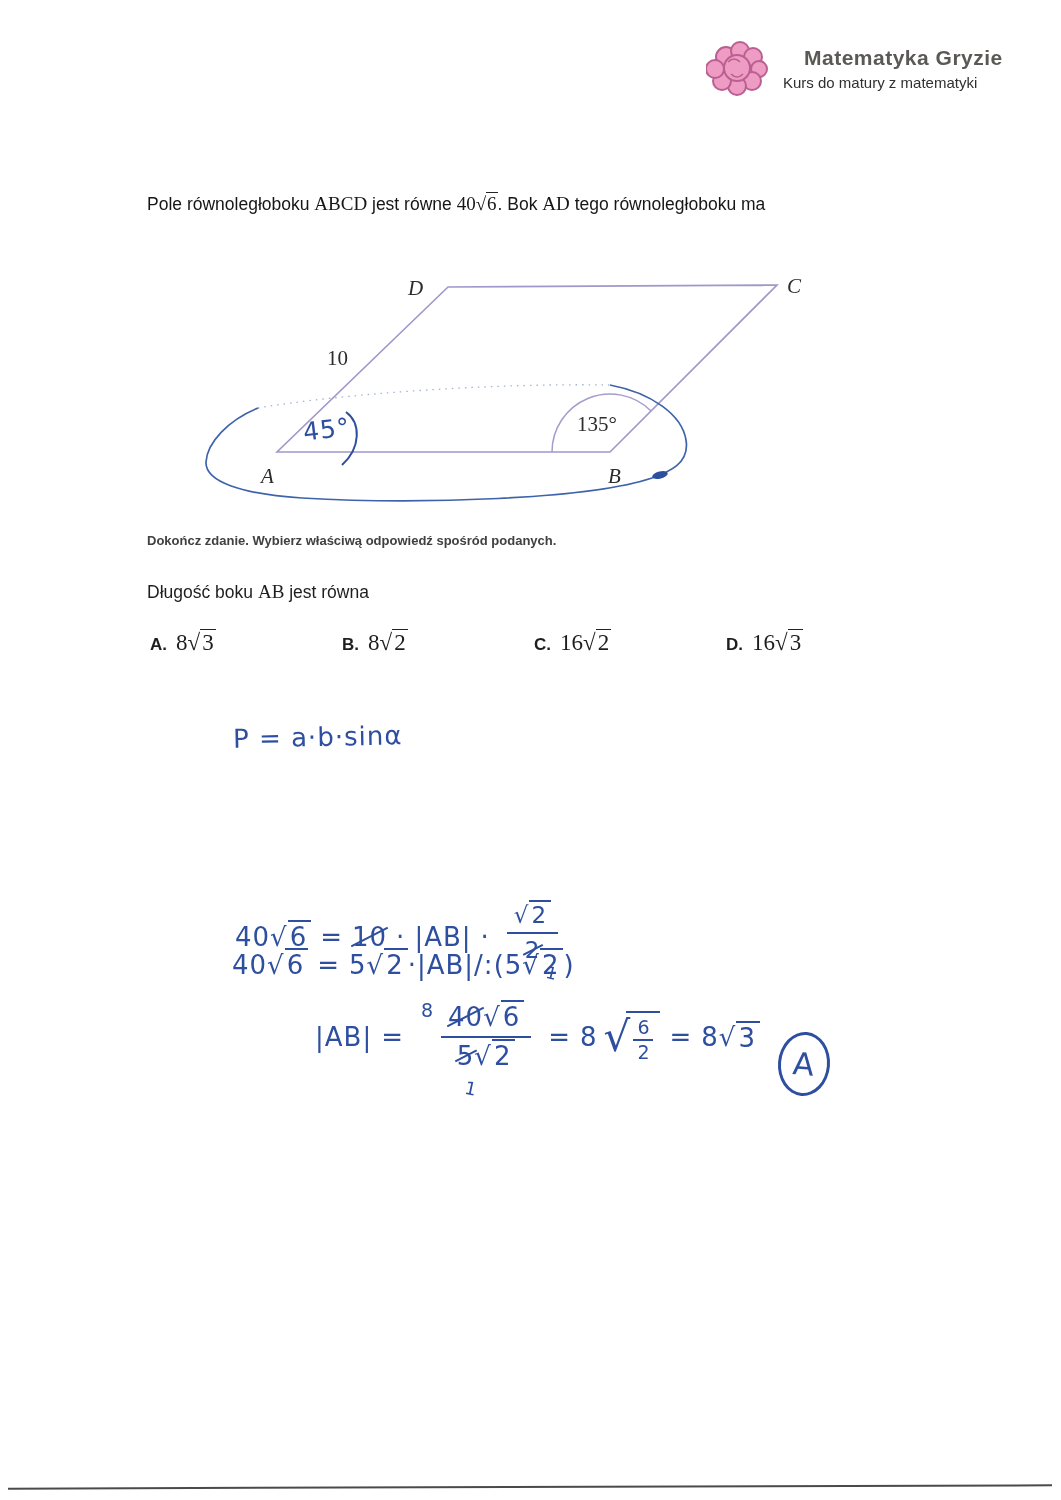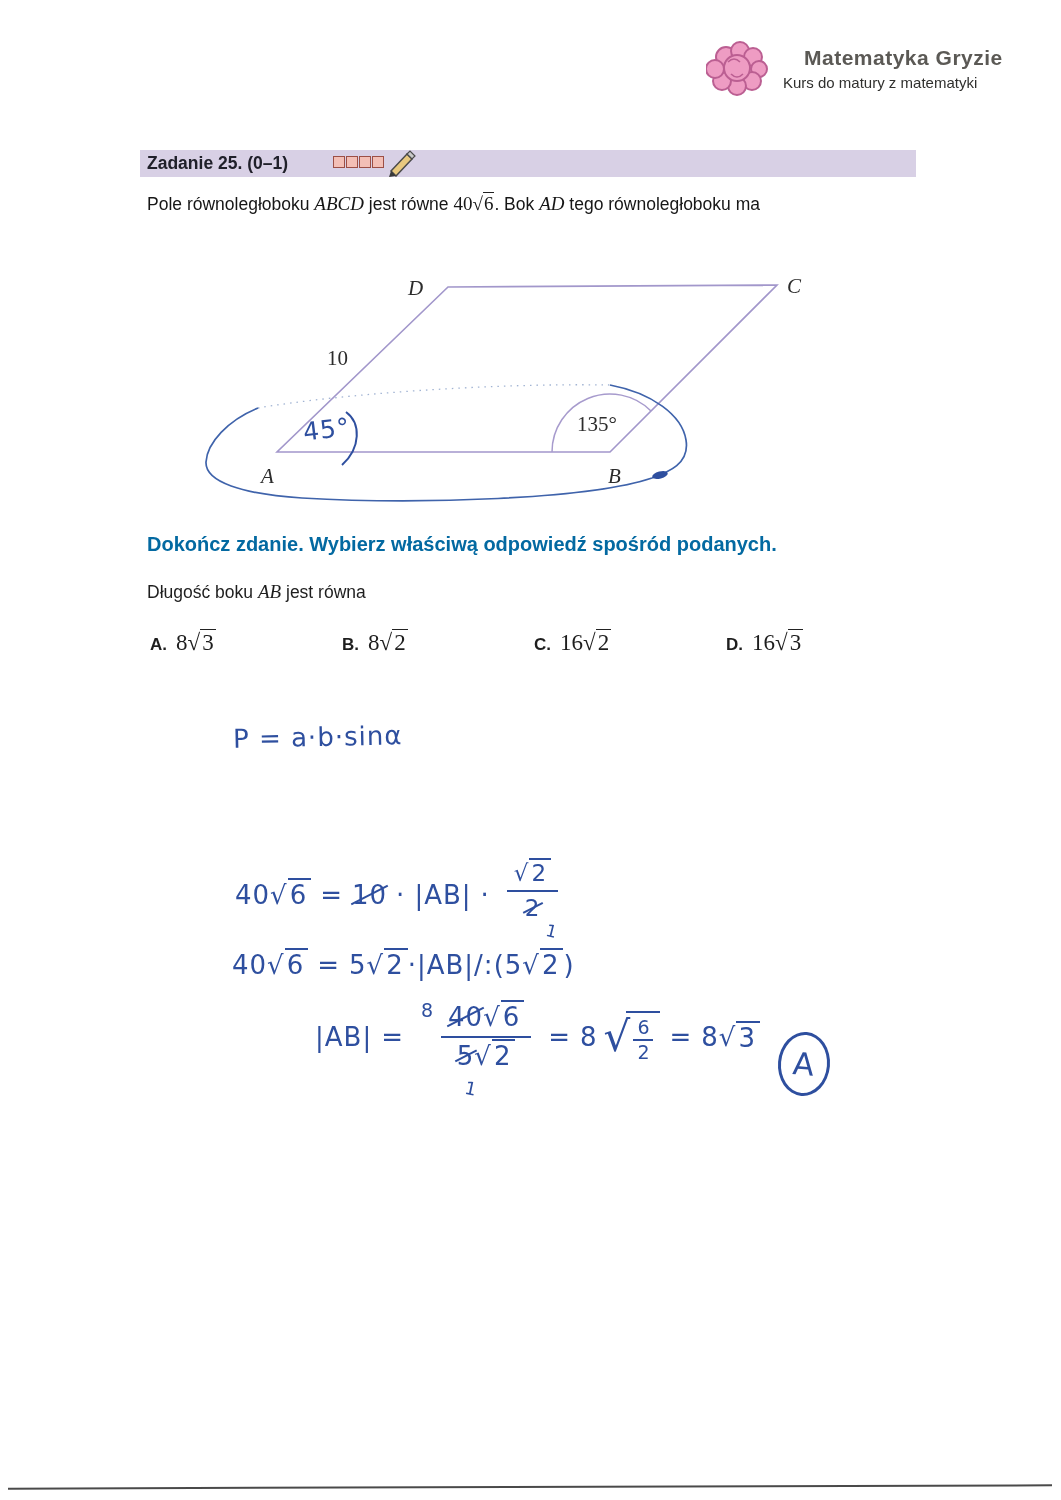--- a/index.html
+++ b/index.html
@@ -14,23 +14,23 @@
   
   .task-bar{left:140px;top:150px;width:776px;height:27px;background:#d8d0e5;}
   .task-label{position:absolute;left:7px;top:3px;font-size:17.5px;font-weight:bold;color:#20202a;}
   .diff-icon{position:absolute;left:193px;top:6px;display:flex;}
   .diff-sq{width:12px;height:12px;background:#f3bfb6;border:1.5px solid #9c4f46;margin-right:1px;box-sizing:border-box;}
   .pencil{position:absolute;left:51px;top:-7px;}
 
   
   .ptext{left:147px;top:189px;width:720px;font-size:17.5px;line-height:29.5px;color:#161616;}
   .m{font-family:"Liberation Serif",serif;font-size:19px;}
-  .mi{font-family:"Liberation Serif",serif;font-style:italic;font-size:19px;}
+  .mi{font-family:"Liberation Serif",serif;font-size:19px;}
   .pov{border-top:1.4px solid #222;padding:0 1px;}
-  .instruction{left:147px;top:533px;font-size:20px;font-weight:bold;color:#0369a1;}
+  .instruction{left:147px;top:533px;font-size:13px;font-weight:bold;color:#404040;}
   .question{left:147px;top:581px;font-size:17.5px;}
 
   
   .opt{top:630px;font-size:17px;white-space:nowrap;}
   .opt-letter{font-weight:bold;font-size:17px;}
   .opt-val{font-family:"Liberation Serif",serif;font-size:23px;margin-left:9px;}
   .opt-val .pov{border-top:1.4px solid #222;padding:0 2px;}
 
   
   .dlabel{font-family:"Liberation Serif",serif;font-size:21px;color:#2c2c2c;}
@@ -83,34 +83,20 @@
         <circle cx="31" cy="28" r="13"></circle>
     </g>
     <g fill="none" stroke="#bb5f92" stroke-width="1.6">
       <path d="M22 22 q6 -6 12 0"></path>
         <path d="M25 34 q6 6 12 0"></path>
     </g>
   </svg>
   <div class="abs logo-title">Matematyka Gryzie</div>
   <div class="abs logo-sub">Kurs do matury z matematyki</div>
 
-  <div class="abs task-bar">
-    <span class="task-label">Zadanie 25. (0–1)</span>
-    <span class="diff-icon">
-      <span class="diff-sq"></span>
-      <span class="diff-sq"></span>
-      <span class="diff-sq"></span>
-      <span class="diff-sq"></span>
-      <svg class="pencil" width="32" height="28" viewBox="0 0 32 28">
-        <path d="M7 22 L23 5 L28 10 L12 27 Z" fill="#e8c87e" stroke="#4a4a4a" stroke-width="1.5"></path>
-        <path d="M7 22 L12 27 L5 28 Z" fill="#3a3a3a"></path>
-        <path d="M23 5 L26 2 L31 7 L28 10 Z" fill="#c9c9c9" stroke="#4a4a4a" stroke-width="1.2"></path>
-      </svg>
-    </span>
-  </div>
 
   <div class="abs ptext">
     <div><span>Pole równoległoboku </span><span class="mi">ABCD</span><span> jest równe </span><span class="m">40</span><span class="m">√</span><span class="m pov">6</span><span>. Bok </span><span class="mi">AD</span><span> tego równoległoboku ma</span></div>
   </div>
 
   <svg class="abs" style="left:190px;top:262px" width="650" height="250" viewBox="0 0 650 250">
 
     <polygon points="87,190 420,190 587,23 258,25" fill="none" stroke="#a297cb" stroke-width="1.6"></polygon>
 
     <path d="M 362,190 A 58 58 0 0 1 461,149" fill="none" stroke="#a79bcd" stroke-width="1.5"></path>
@@ -144,21 +130,21 @@
   <div class="abs opt" style="left:534px">
     <span class="opt-letter">C.</span><span class="opt-val"><span>16</span><span>√</span><span class="pov">2</span></span>
   </div>
   <div class="abs opt" style="left:726px">
     <span class="opt-letter">D.</span><span class="opt-val"><span>16</span><span>√</span><span class="pov">3</span></span>
   </div>
 
   <div class="hw" style="left:233px;top:722px;transform:rotate(-1.2deg)">P = a·b·sinα</div>
 
 
-  <div class="hw" style="left:235px;top:866px">
+  <div class="hw" style="left:235px;top:908px">
     <span>40</span><span>√</span><span class="ov">6</span><span class="gap">=</span><span class="strike">10</span><span class="gap">·</span><span>|AB|</span><span class="gap">·</span><span class="frac l3frac">
         <span class="fnum"><span>√</span><span class="ov">2</span></span>
         <span class="fden"><span class="strike">2</span><span class="l3one">1</span></span>
       </span>
   </div>
 
   <div class="hw" style="left:232px;top:950px">
     <span>40</span><span>√</span><span class="ov">6</span><span class="gap">=</span><span>5</span><span>√</span><span class="ov">2</span><span>·|AB|</span><span>/:(5</span><span>√</span><span class="ov">2</span><span>)</span>
   </div>
 

